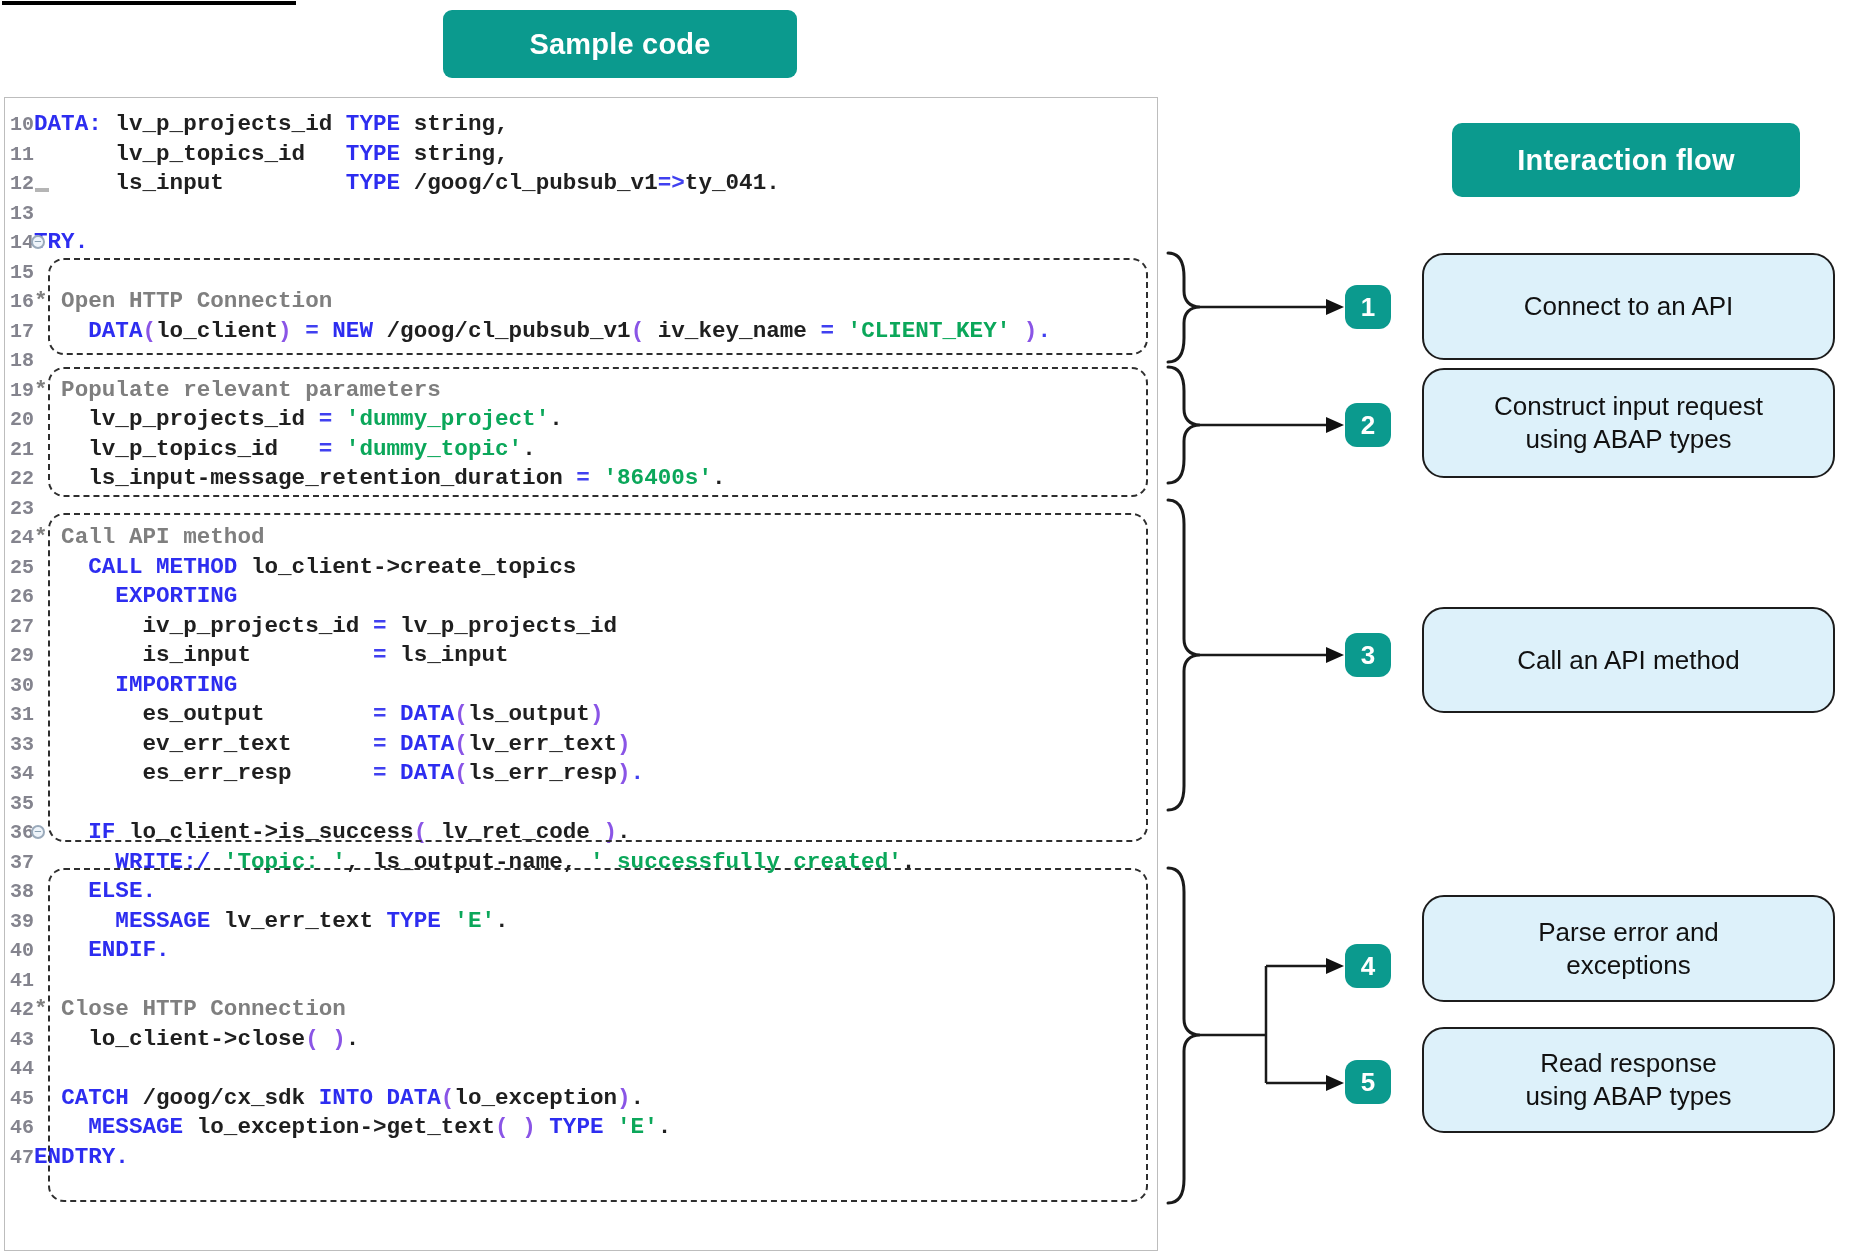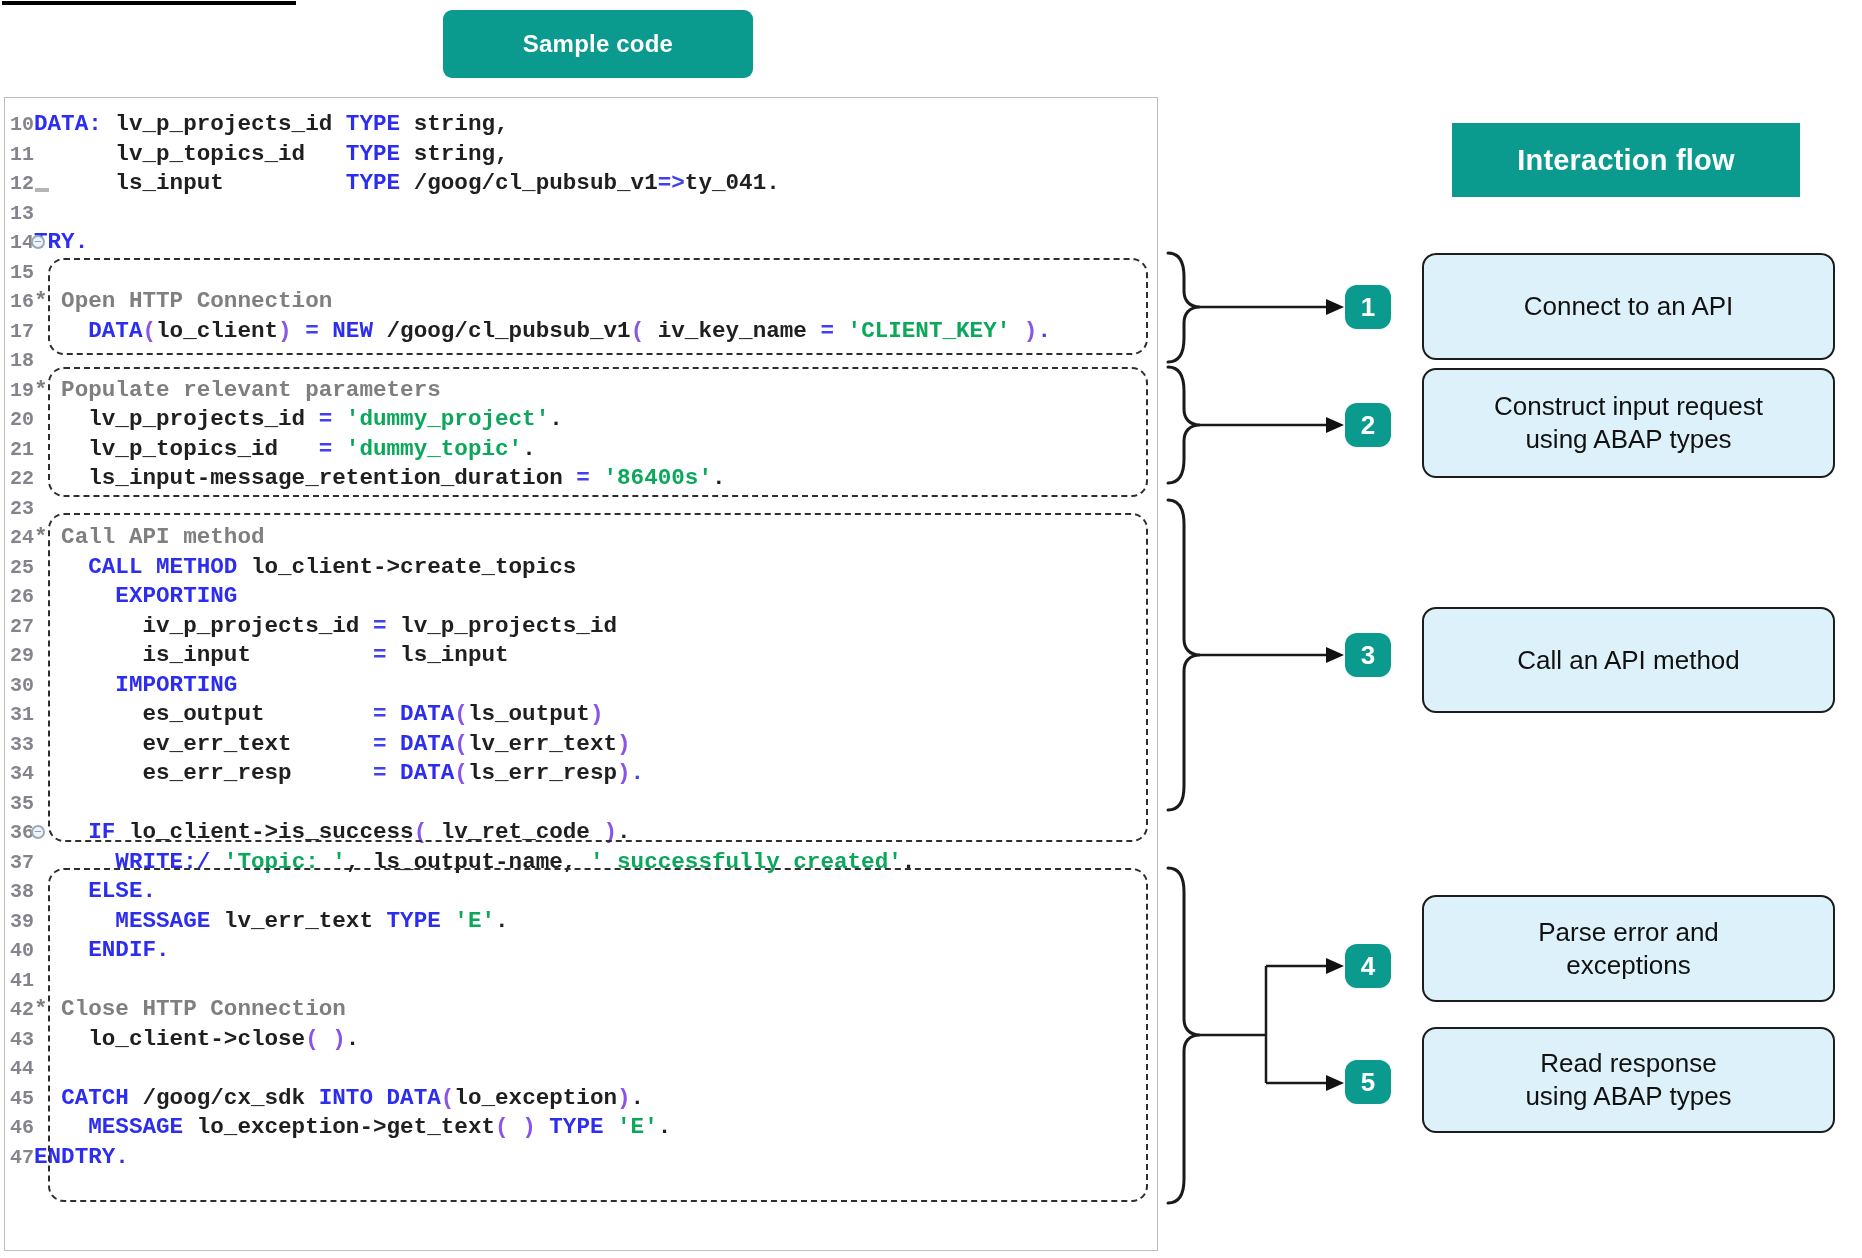--- a/index.html
+++ b/index.html
@@ -3,22 +3,22 @@
 <meta charset="utf-8">
 <style>
   html,body{margin:0;padding:0;background:#fff;}
   .stage{position:relative;width:1862px;height:1258px;background:#fff;overflow:hidden;
          font-family:"Liberation Sans",sans-serif;}
   .stray{position:absolute;left:2px;top:1px;width:294px;height:4px;background:#000;}
   .scrollhint{position:absolute;left:30px;top:90px;width:14px;height:4px;background:#b5b5b5;}
 
   .pill{position:absolute;background:var(--teal,#0b9a8e);color:#fff;font-weight:bold;
         display:flex;align-items:center;justify-content:center;letter-spacing:.2px;}
-  .pill.sample{left:443px;top:10px;width:310px;height:68px;border-radius:9px;font-size:24px;}
-  .pill.flowhdr{left:1452px;top:123px;width:348px;height:74px;border-radius:0;font-size:29px;}
+  .pill.sample{left:443px;top:10px;width:354px;height:68px;border-radius:9px;font-size:29px;}
+  .pill.flowhdr{left:1452px;top:123px;width:348px;height:74px;border-radius:10px;font-size:29px;}
 
   .panel{position:absolute;left:4px;top:97px;width:1154px;height:1154px;background:#fff;
          border:1px solid #bdbdbd;box-sizing:border-box;}
 
   .lines{position:absolute;left:4px;top:110px;font-family:"Liberation Mono","DejaVu Sans Mono",monospace;
          font-weight:700;font-size:22.6px;}
   .cl{height:29.5px;line-height:29.5px;display:flex;position:relative;}
   .ln{display:inline-block;width:30px;flex:none;text-align:right;color:#84848e;
       font-size:20px;font-weight:700;}
   .src{white-space:pre;}
@@ -38,21 +38,21 @@
   .d3{top:513px;height:329px}.d4{top:868px;height:334px}
 
   svg.overlay{position:absolute;left:0;top:0;pointer-events:none;}
 
   .badge{position:absolute;left:1345px;width:46px;height:44px;background:var(--teal,#0b9a8e);
          border-radius:12px;color:#fff;font-size:26px;font-weight:bold;
          display:flex;align-items:center;justify-content:center;}
   .b1{top:285px}.b2{top:403px}.b3{top:633px}.b4{top:944px}.b5{top:1060px}
 
   .fbox{position:absolute;left:1422px;width:413px;background:var(--boxfill,#ddf1fa);
-        border:2.5px solid #1c1c1c;border-radius:14px;box-sizing:border-box;
+        border:2.5px solid #1c1c1c;border-radius:22px;box-sizing:border-box;
         display:flex;align-items:center;justify-content:center;text-align:center;
         font-size:26px;color:#111;line-height:33px;}
   .fbox span{white-space:pre-line;}
   .f1{top:253px;height:107px}.f2{top:368px;height:110px}
   .f3{top:607px;height:106px}.f4{top:895px;height:107px}.f5{top:1027px;height:106px}
 </style>
 </head>
 <body>
 
 <div class="stage">

